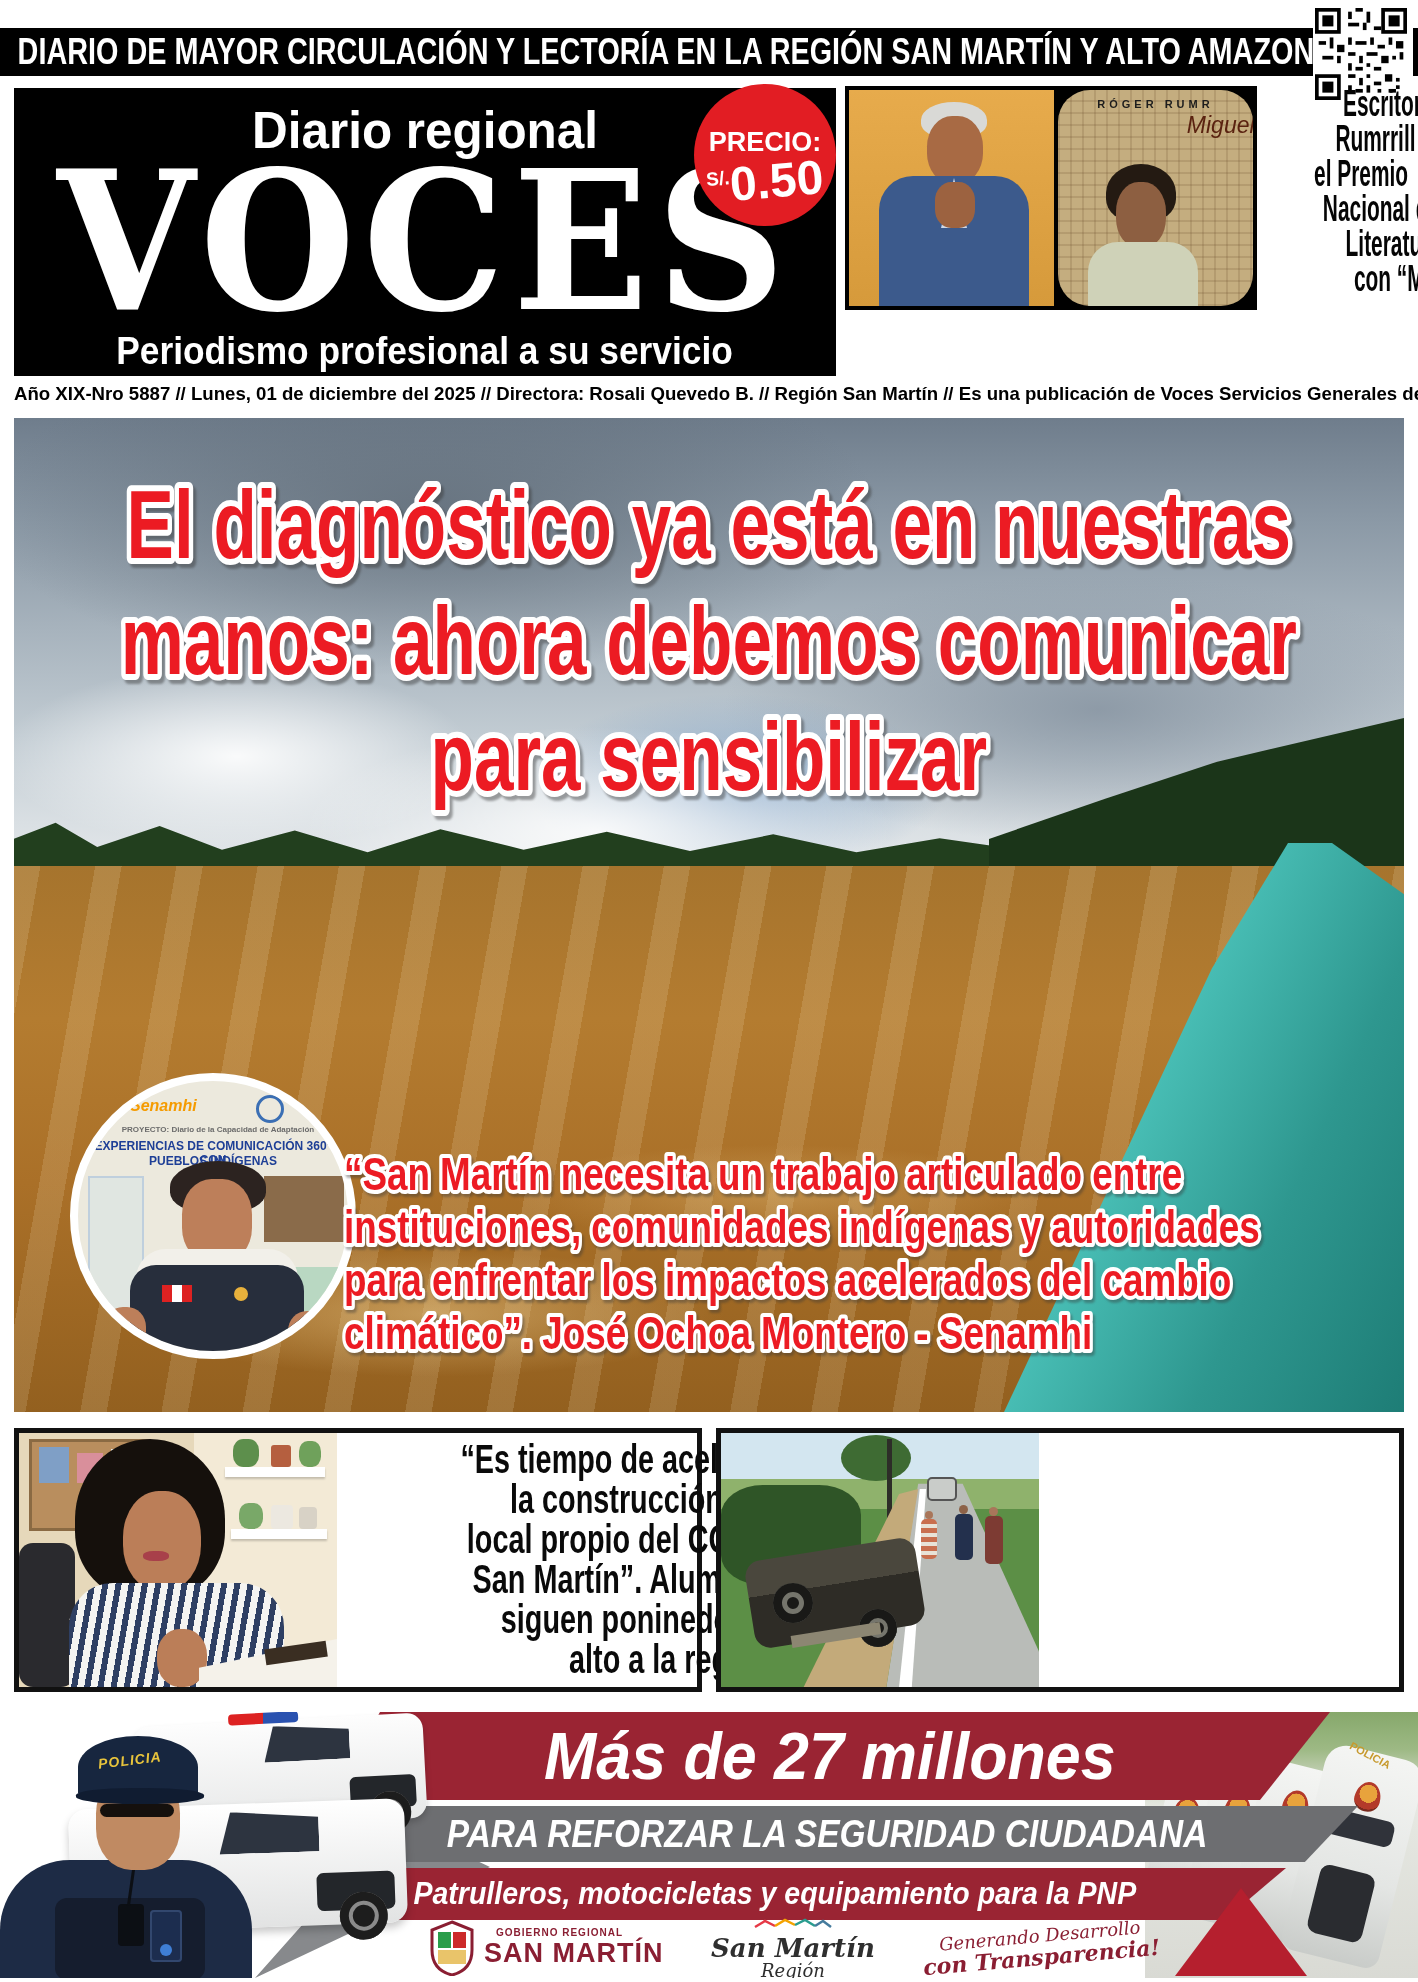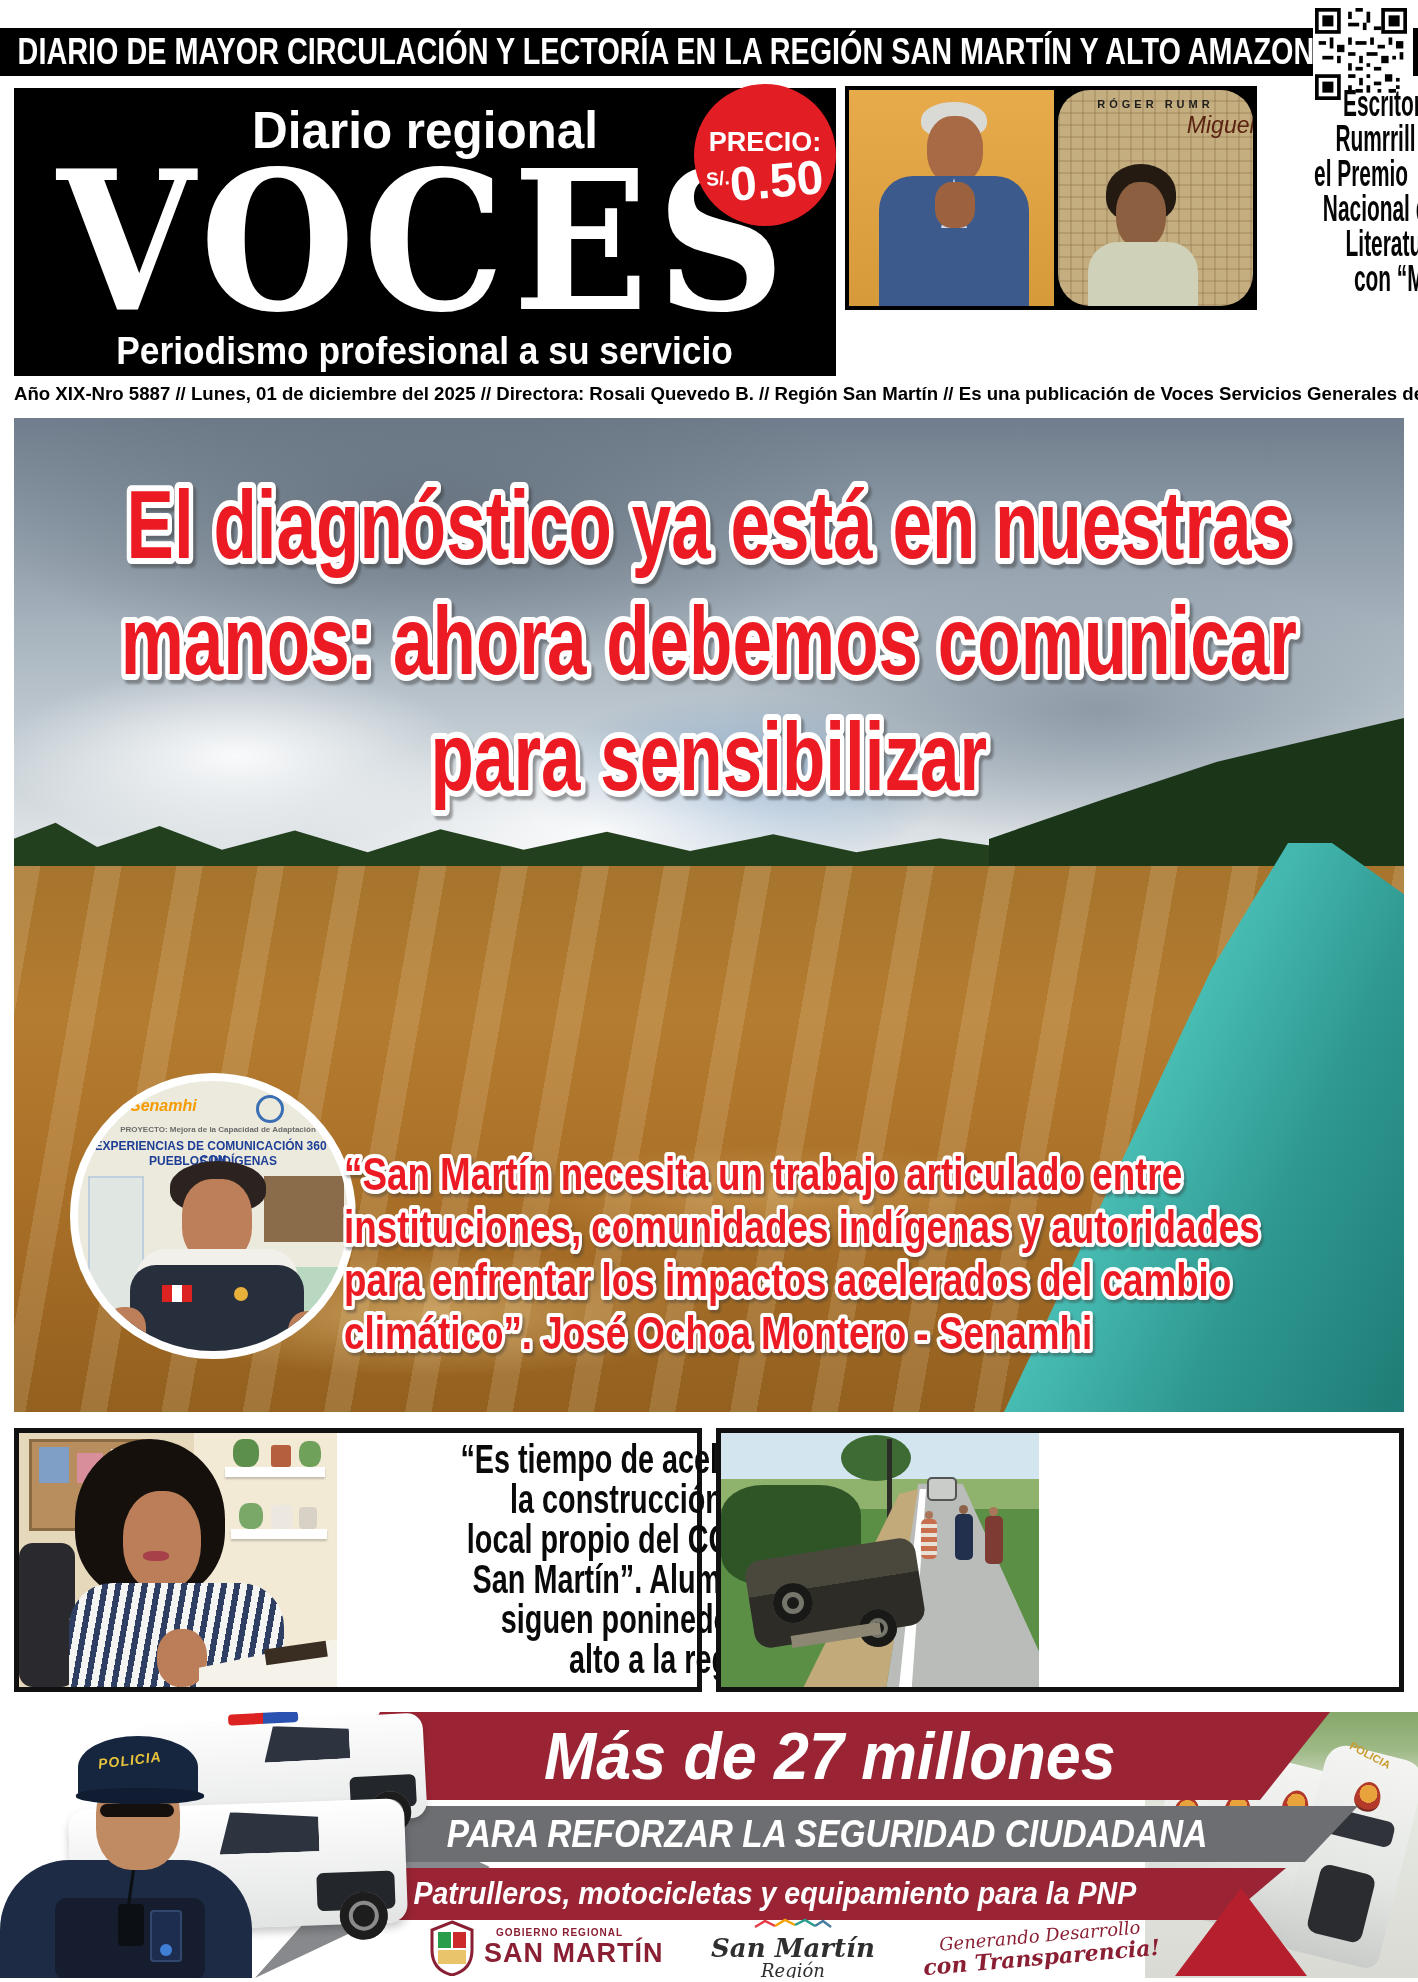--- a/index.html
+++ b/index.html
@@ -242,21 +242,21 @@
         <text class="hl" x="30" y="72" font-size="46" stroke-width="8">“San Martín necesita un trabajo articulado entre</text>
         <text class="hl" x="30" y="125" font-size="46" stroke-width="8">instituciones, comunidades indígenas y autoridades</text>
         <text class="hl" x="30" y="178" font-size="46" stroke-width="8">para enfrentar los impactos acelerados del cambio</text>
         <text class="hl" x="30" y="231" font-size="46" stroke-width="8">climático”. José Ochoa Montero - Senamhi</text>
       </g>
     </svg>
 
     <div class="inset">
       <div class="abs" style="left:52px;top:16px;font-size:16px;font-weight:bold;font-style:italic;color:#f59b00;">Senamhi</div>
       <div class="abs" style="left:178px;top:14px;width:22px;height:22px;border-radius:50%;border:3px solid #3b6fb4;"></div>
-      <div class="abs" style="left:30px;top:44px;width:220px;font-size:8px;font-weight:bold;color:#6b6b6b;text-align:center;">PROYECTO: Mejora de la Capacidad de Adaptación</div>
+      <div class="abs" style="left:30px;top:44px;width:220px;font-size:8px;font-weight:bold;color:#6b6b6b;text-align:center;">PROYECTO: Diario de la Capacidad de Adaptación</div>
       <div class="abs" style="left:6px;top:58px;width:258px;font-size:12px;font-weight:bold;color:#1e3f96;text-align:center;">EXPERIENCIAS DE COMUNICACIÓN 360° CON</div>
       <div class="abs" style="left:6px;top:73px;width:258px;font-size:12px;font-weight:bold;color:#1e3f96;text-align:center;">PUEBLOS INDÍGENAS</div>
       <div class="abs" style="left:10px;top:95px;width:56px;height:150px;background:#dfe6e2;box-shadow:inset 0 0 0 2px #bcd;opacity:.9;"></div>
       <div class="abs" style="left:186px;top:95px;width:80px;height:66px;background:#8a6b4a;"></div>
       <div class="abs" style="left:186px;top:186px;width:80px;height:64px;background:#b9d8c2;"></div>
       <div class="abs" style="left:92px;top:80px;width:96px;height:52px;border-radius:50% 50% 40% 40%;background:#2c2320;"></div>
       <div class="abs" style="left:104px;top:98px;width:70px;height:84px;border-radius:42%;background:#bd7f5a;"></div>
       <div class="abs" style="left:58px;top:168px;width:162px;height:48px;border-radius:30px 30px 0 0;background:#f2f0ea;"></div>
       <div class="abs" style="left:52px;top:184px;width:174px;height:90px;border-radius:26px 26px 0 0;background:#272e3c;"></div>
       <div class="abs" style="left:84px;top:204px;width:30px;height:17px;background:linear-gradient(90deg,#d22 0 33%,#fff 33% 66%,#d22 66%);"></div>

